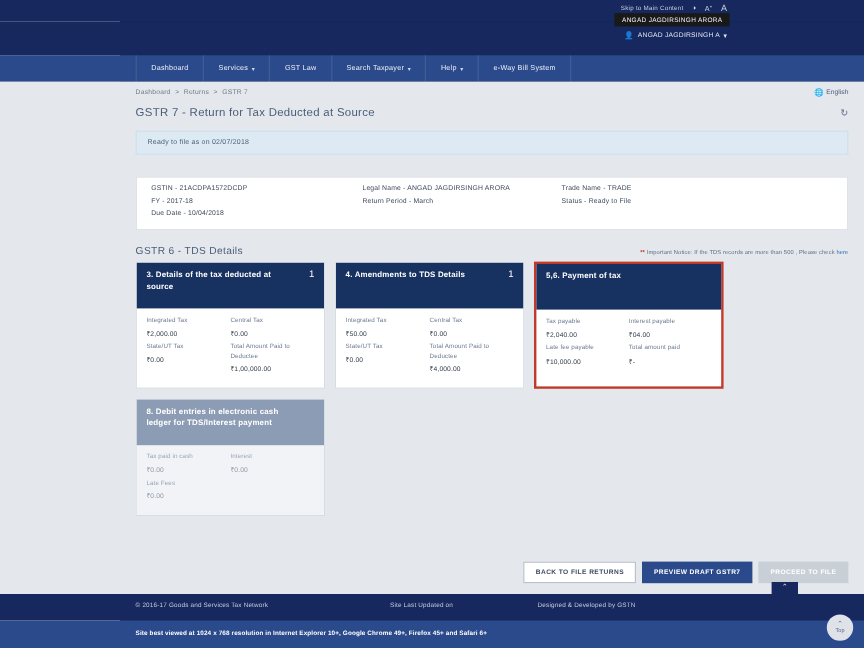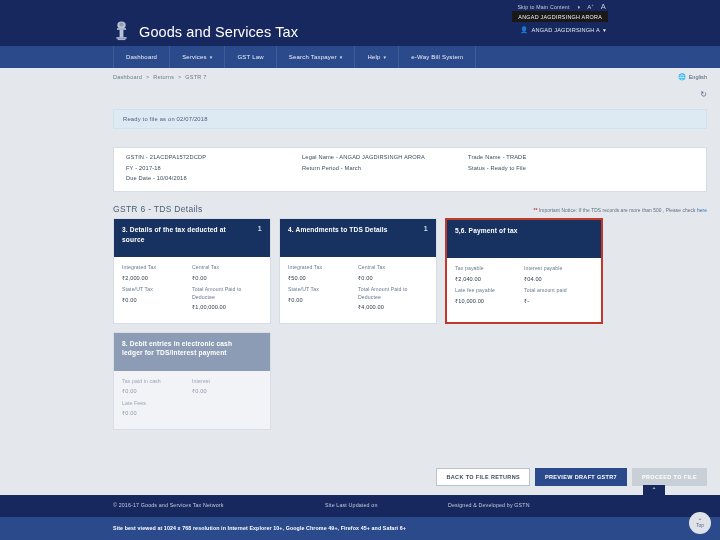--- a/index.html
+++ b/index.html
@@ -233,33 +233,20 @@
     <div class="util-inner">
       <span class="skip">Skip to Main Content</span>
       <span class="util-ic">◑</span>
       <span class="util-a1">A⁺</span>
       <span class="util-a2">A</span>
     </div>
   </div>
   <div class="tooltip">ANGAD JAGDIRSINGH ARORA</div>
 
   <div class="brandbar">
-    <div class="brand-wrap">
-      <span class="emblem">
-        <svg width="17" height="23" viewBox="0 0 17 23">
-          <ellipse cx="8.5" cy="5" rx="4.2" ry="3.6" fill="#b9c2d6"></ellipse>
-          <ellipse cx="8.5" cy="4.4" rx="2.2" ry="2" fill="#8d9ab6"></ellipse>
-          <rect x="4" y="8.2" width="9" height="1.6" fill="#c2cade"></rect>
-          <rect x="6.6" y="9.8" width="3.8" height="7.4" fill="#b9c2d6"></rect>
-          <rect x="3.4" y="17.2" width="10.2" height="1.5" fill="#c2cade"></rect>
-          <rect x="4.6" y="18.9" width="7.8" height="1.2" fill="#aab4cb"></rect>
-        </svg>
-      </span>
-      <span class="brand-title">Goods and Services Tax</span>
-    </div>
     <div class="user-link">
       <span class="user-ic">👤</span>
       <span>ANGAD JAGDIRSINGH A</span>
       <span>▾</span>
     </div>
   </div>
 
   <div class="navbar">
     <div class="nav-inner">
       <div class="nav-item">
@@ -295,20 +282,21 @@
         <span>Returns</span>
         <span class="sep">&gt;</span>
         <span>GSTR 7</span>
       </div>
       <div class="lang">
         <span class="globe">🌐</span>
         <span>English</span>
       </div>
     </div>
 
+    <div class="pagetitle">GSTR 7 - Return for Tax Deducted at Source</div>
     <div class="refresh-ic">↻</div>
 
     <div class="readybar">
       <span>Ready to file as on 02/07/2018</span>
     </div>
 
     <div class="infopanel">
       <div class="infocol c1">
         <div class="infoline">GSTIN - 21ACDPA1572DCDP</div>
         <div class="infoline">FY - 2017-18</div>

